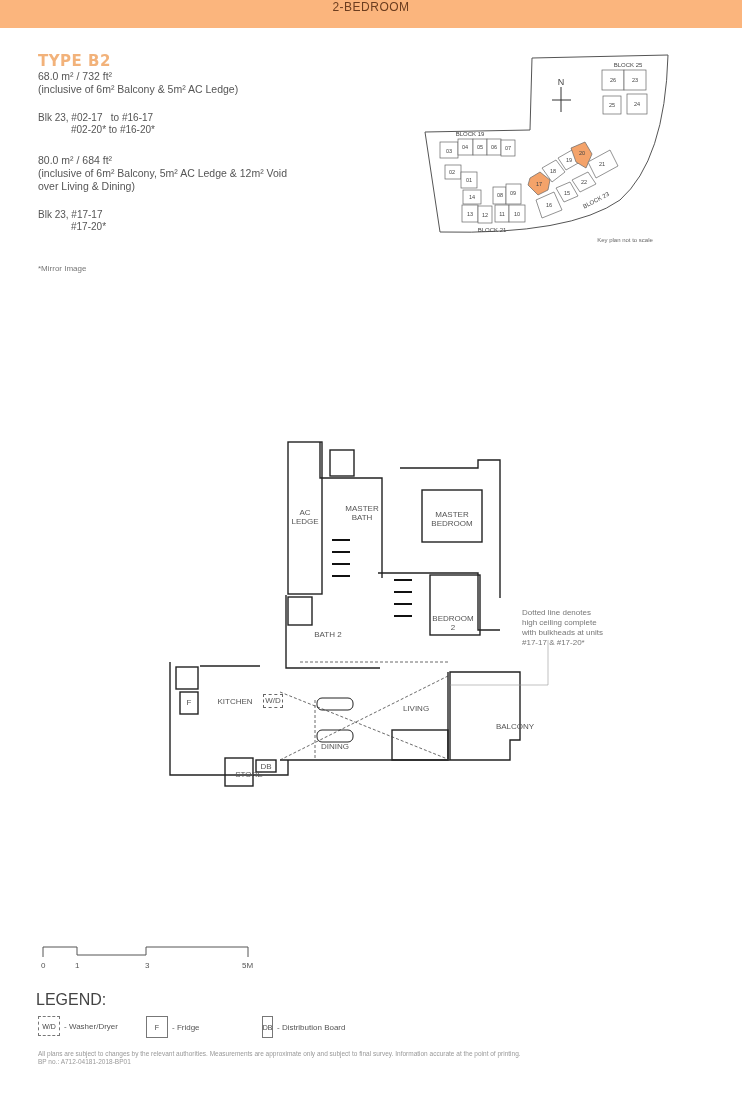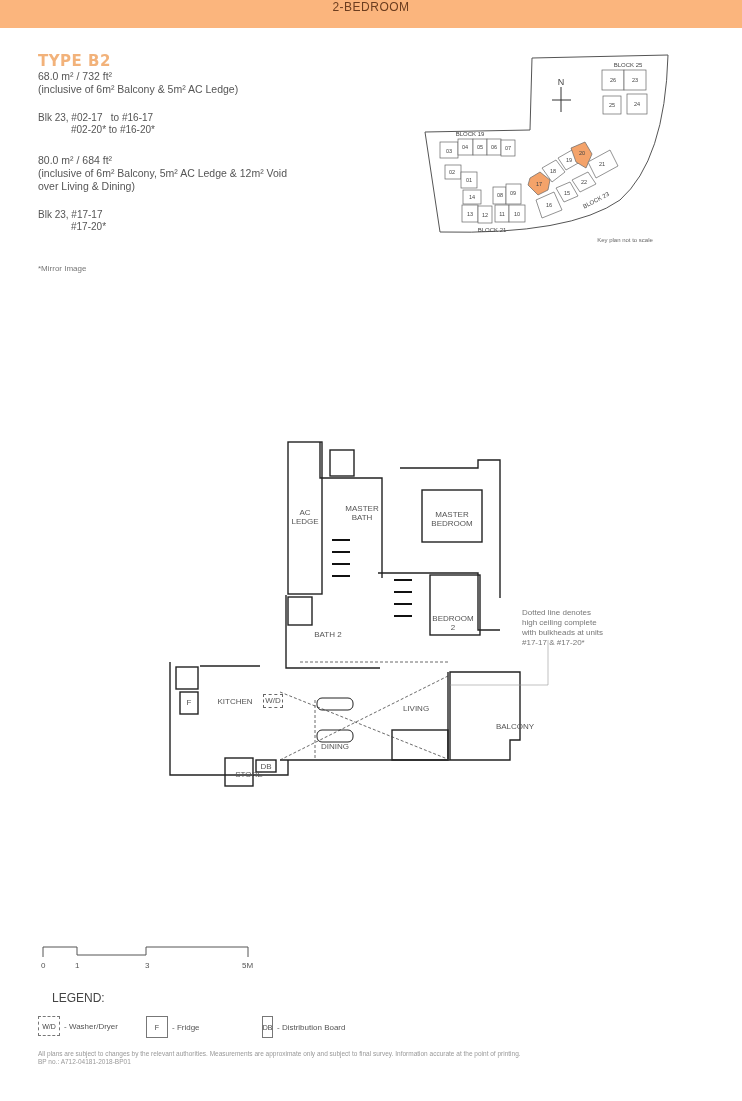--- a/index.html
+++ b/index.html
@@ -11,21 +11,21 @@
   .type-line { font-size: 10.5px; color: #555; line-height: 13px; }
   .blk { margin-top: 16px; font-size: 10px; color: #555; line-height: 12px; }
   .blk .indent { padding-left: 33px; }
   .mirror { position: absolute; left: 38px; top: 264px; font-size: 8px; color: #777; }
   .keyplan { position: absolute; left: 420px; top: 50px; width: 260px; height: 200px; }
   .plan { position: absolute; left: 160px; top: 430px; width: 400px; height: 380px; }
   .plan-label { position: absolute; font-size: 8px; color: #555; text-align: center; line-height: 9px; }
   .note { position: absolute; left: 522px; top: 608px; font-size: 8px; color: #777; line-height: 10px; }
   .scale { position: absolute; left: 40px; top: 945px; width: 220px; height: 30px; }
   .scale-label { position: absolute; top: 961px; font-size: 8px; color: #555; }
-  .legend-title { position: absolute; left: 52px; top: 991px; font-size: 12px; color: #444; }
+  .legend-title { position: absolute; left: 36px; top: 991px; font-size: 16px; color: #444; }
   .legend-item { position: absolute; top: 1016px; display: flex; align-items: center; gap: 4px; font-size: 8px; color: #555; }
   .sym { border: 1px solid #777; font-size: 7px; display: flex; align-items: center; justify-content: center; color: #444; }
   .footer { position: absolute; left: 38px; top: 1050px; font-size: 6.5px; color: #999; line-height: 8px; }
 </style>
 </head>
 <body>
 
 <div class="header-band">
   <span>2-BEDROOM</span>
 </div>

